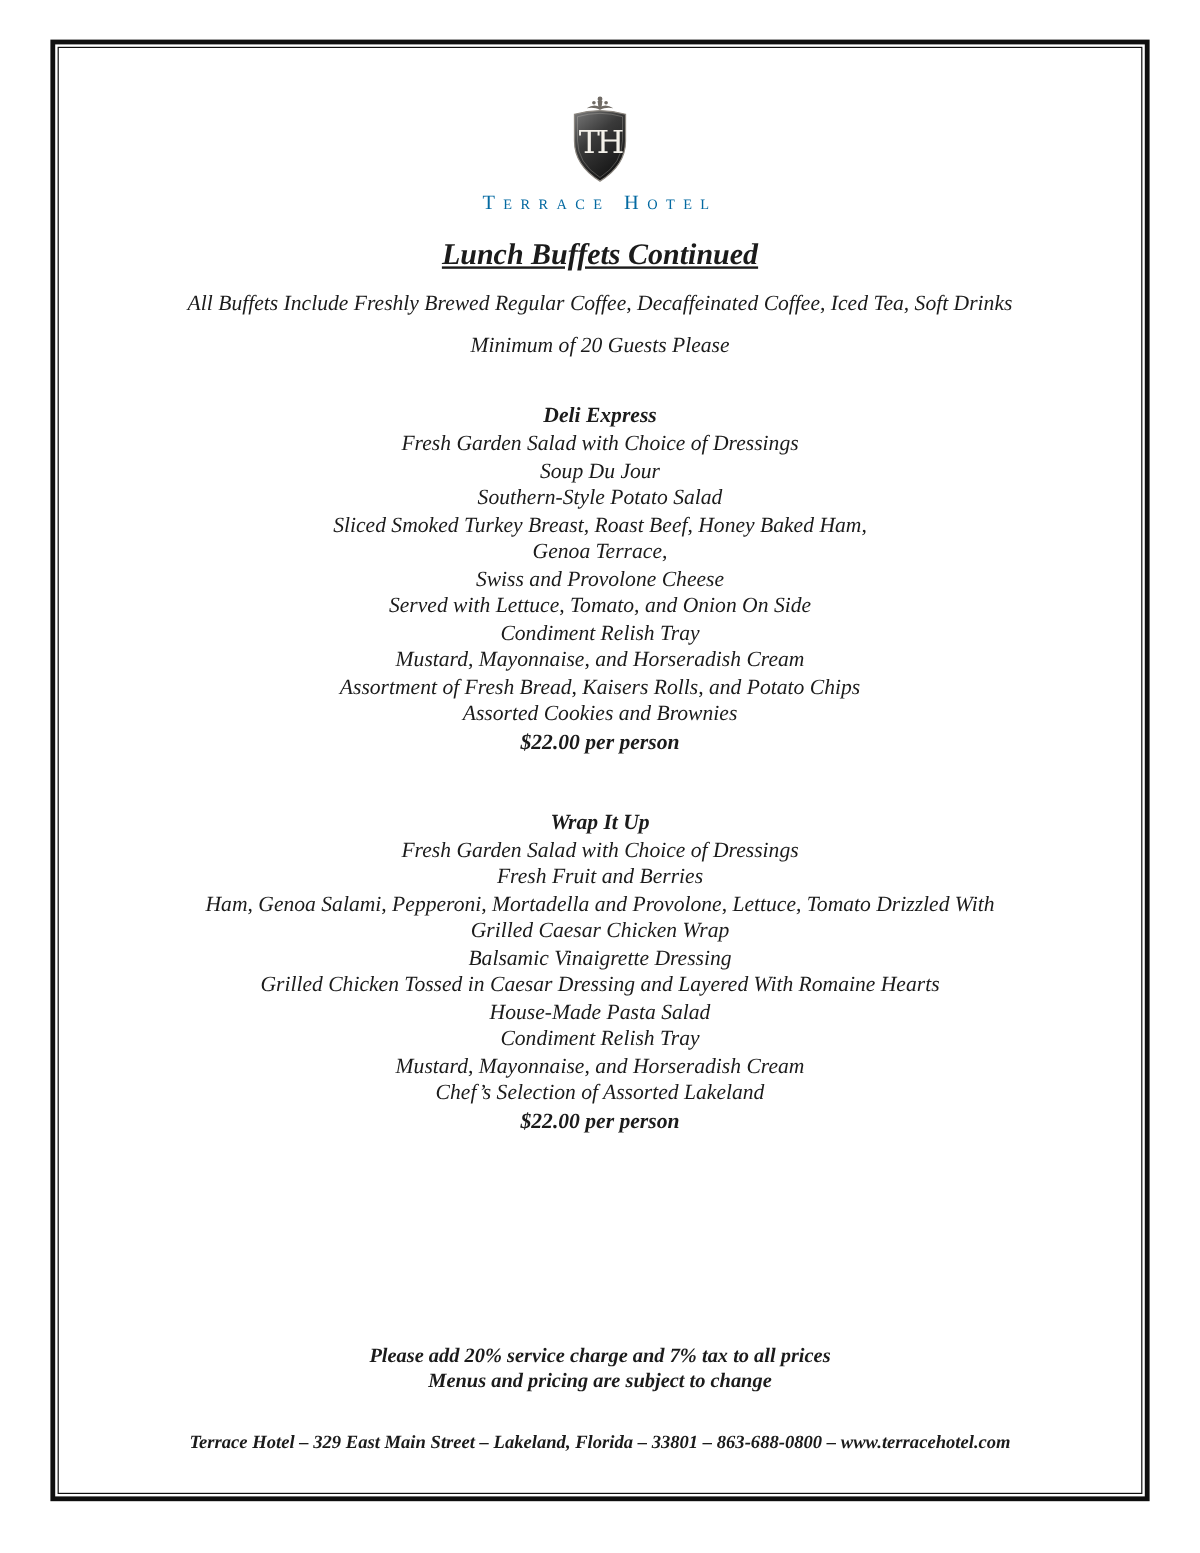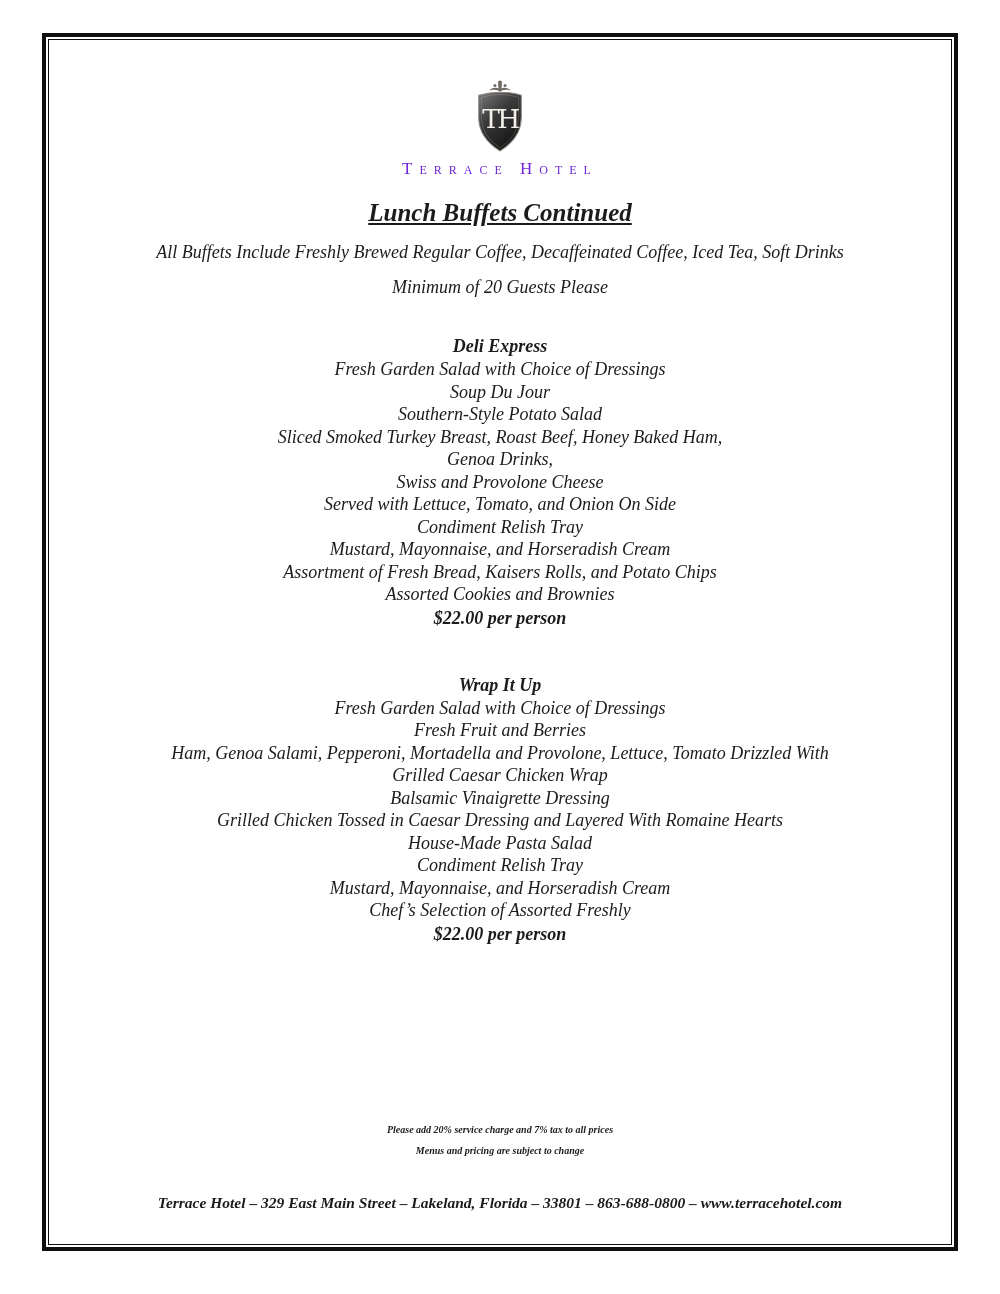--- a/index.html
+++ b/index.html
@@ -36,21 +36,21 @@
   }
   .crest {
     display: block;
     margin: 0 auto;
   }
   .hotel-name {
     margin-top: 4px;
     font-variant: small-caps;
     font-size: 17px;
     letter-spacing: 7px;
-    color: #6d28d9;
+    color: #0369a1;
   }
   .menu-title {
     margin-top: 18px;
     font-size: 25px;
     font-weight: bold;
     font-style: italic;
     text-decoration: underline;
     line-height: 32px;
     text-align: center;
   }
@@ -83,21 +83,21 @@
     font-style: italic;
     font-size: 18px;
     line-height: 24px;
   }
   .footnotes {
     position: absolute;
     left: 0; right: 0;
     top: 1086px;
     font-weight: bold;
     font-style: italic;
-    font-size: 10px;
+    font-size: 17px;
     line-height: 21px;
   }
   .footer-line {
     position: absolute;
     left: 0; right: 0;
     top: 1160px;
     font-weight: bold;
     font-style: italic;
     font-size: 15.5px;
     line-height: 20px;
@@ -144,21 +144,21 @@
     <div class="subtitle-line">All Buffets Include Freshly Brewed Regular Coffee, Decaffeinated Coffee, Iced Tea, Soft Drinks</div>
     <div class="subtitle-line">Minimum of 20 Guests Please</div>
 
     <div class="section">
       <div class="section-heading">Deli Express</div>
       <div class="section-items">
           <div class="menu-line">Fresh Garden Salad with Choice of Dressings</div>
           <div class="menu-line">Soup Du Jour</div>
           <div class="menu-line">Southern-Style Potato Salad</div>
           <div class="menu-line">Sliced Smoked Turkey Breast, Roast Beef, Honey Baked Ham,</div>
-          <div class="menu-line">Genoa Drinks,</div>
+          <div class="menu-line">Genoa Terrace,</div>
           <div class="menu-line">Swiss and Provolone Cheese</div>
           <div class="menu-line">Served with Lettuce, Tomato, and Onion On Side</div>
           <div class="menu-line">Condiment Relish Tray</div>
           <div class="menu-line">Mustard, Mayonnaise, and Horseradish Cream</div>
           <div class="menu-line">Assortment of Fresh Bread, Kaisers Rolls, and Potato Chips</div>
           <div class="menu-line">Assorted Cookies and Brownies</div>
         </div>
       <div class="section-price">$22.00 per person</div>
     </div>
 
@@ -167,21 +167,21 @@
       <div class="section-items">
           <div class="menu-line">Fresh Garden Salad with Choice of Dressings</div>
           <div class="menu-line">Fresh Fruit and Berries</div>
           <div class="menu-line">Ham, Genoa Salami, Pepperoni, Mortadella and Provolone, Lettuce, Tomato Drizzled With</div>
           <div class="menu-line">Grilled Caesar Chicken Wrap</div>
           <div class="menu-line">Balsamic Vinaigrette Dressing</div>
           <div class="menu-line">Grilled Chicken Tossed in Caesar Dressing and Layered With Romaine Hearts</div>
           <div class="menu-line">House-Made Pasta Salad</div>
           <div class="menu-line">Condiment Relish Tray</div>
           <div class="menu-line">Mustard, Mayonnaise, and Horseradish Cream</div>
-          <div class="menu-line">Chef’s Selection of Assorted Freshly</div>
+          <div class="menu-line">Chef’s Selection of Assorted Lakeland</div>
         </div>
       <div class="section-price">$22.00 per person</div>
     </div>
 
     <div class="footnotes">
       <div>Please add 20% service charge and 7% tax to all prices</div>
       <div>Menus and pricing are subject to change</div>
     </div>
 
     <div class="footer-line">Terrace Hotel – 329 East Main Street – Lakeland, Florida – 33801 – 863-688-0800 – www.terracehotel.com</div>

